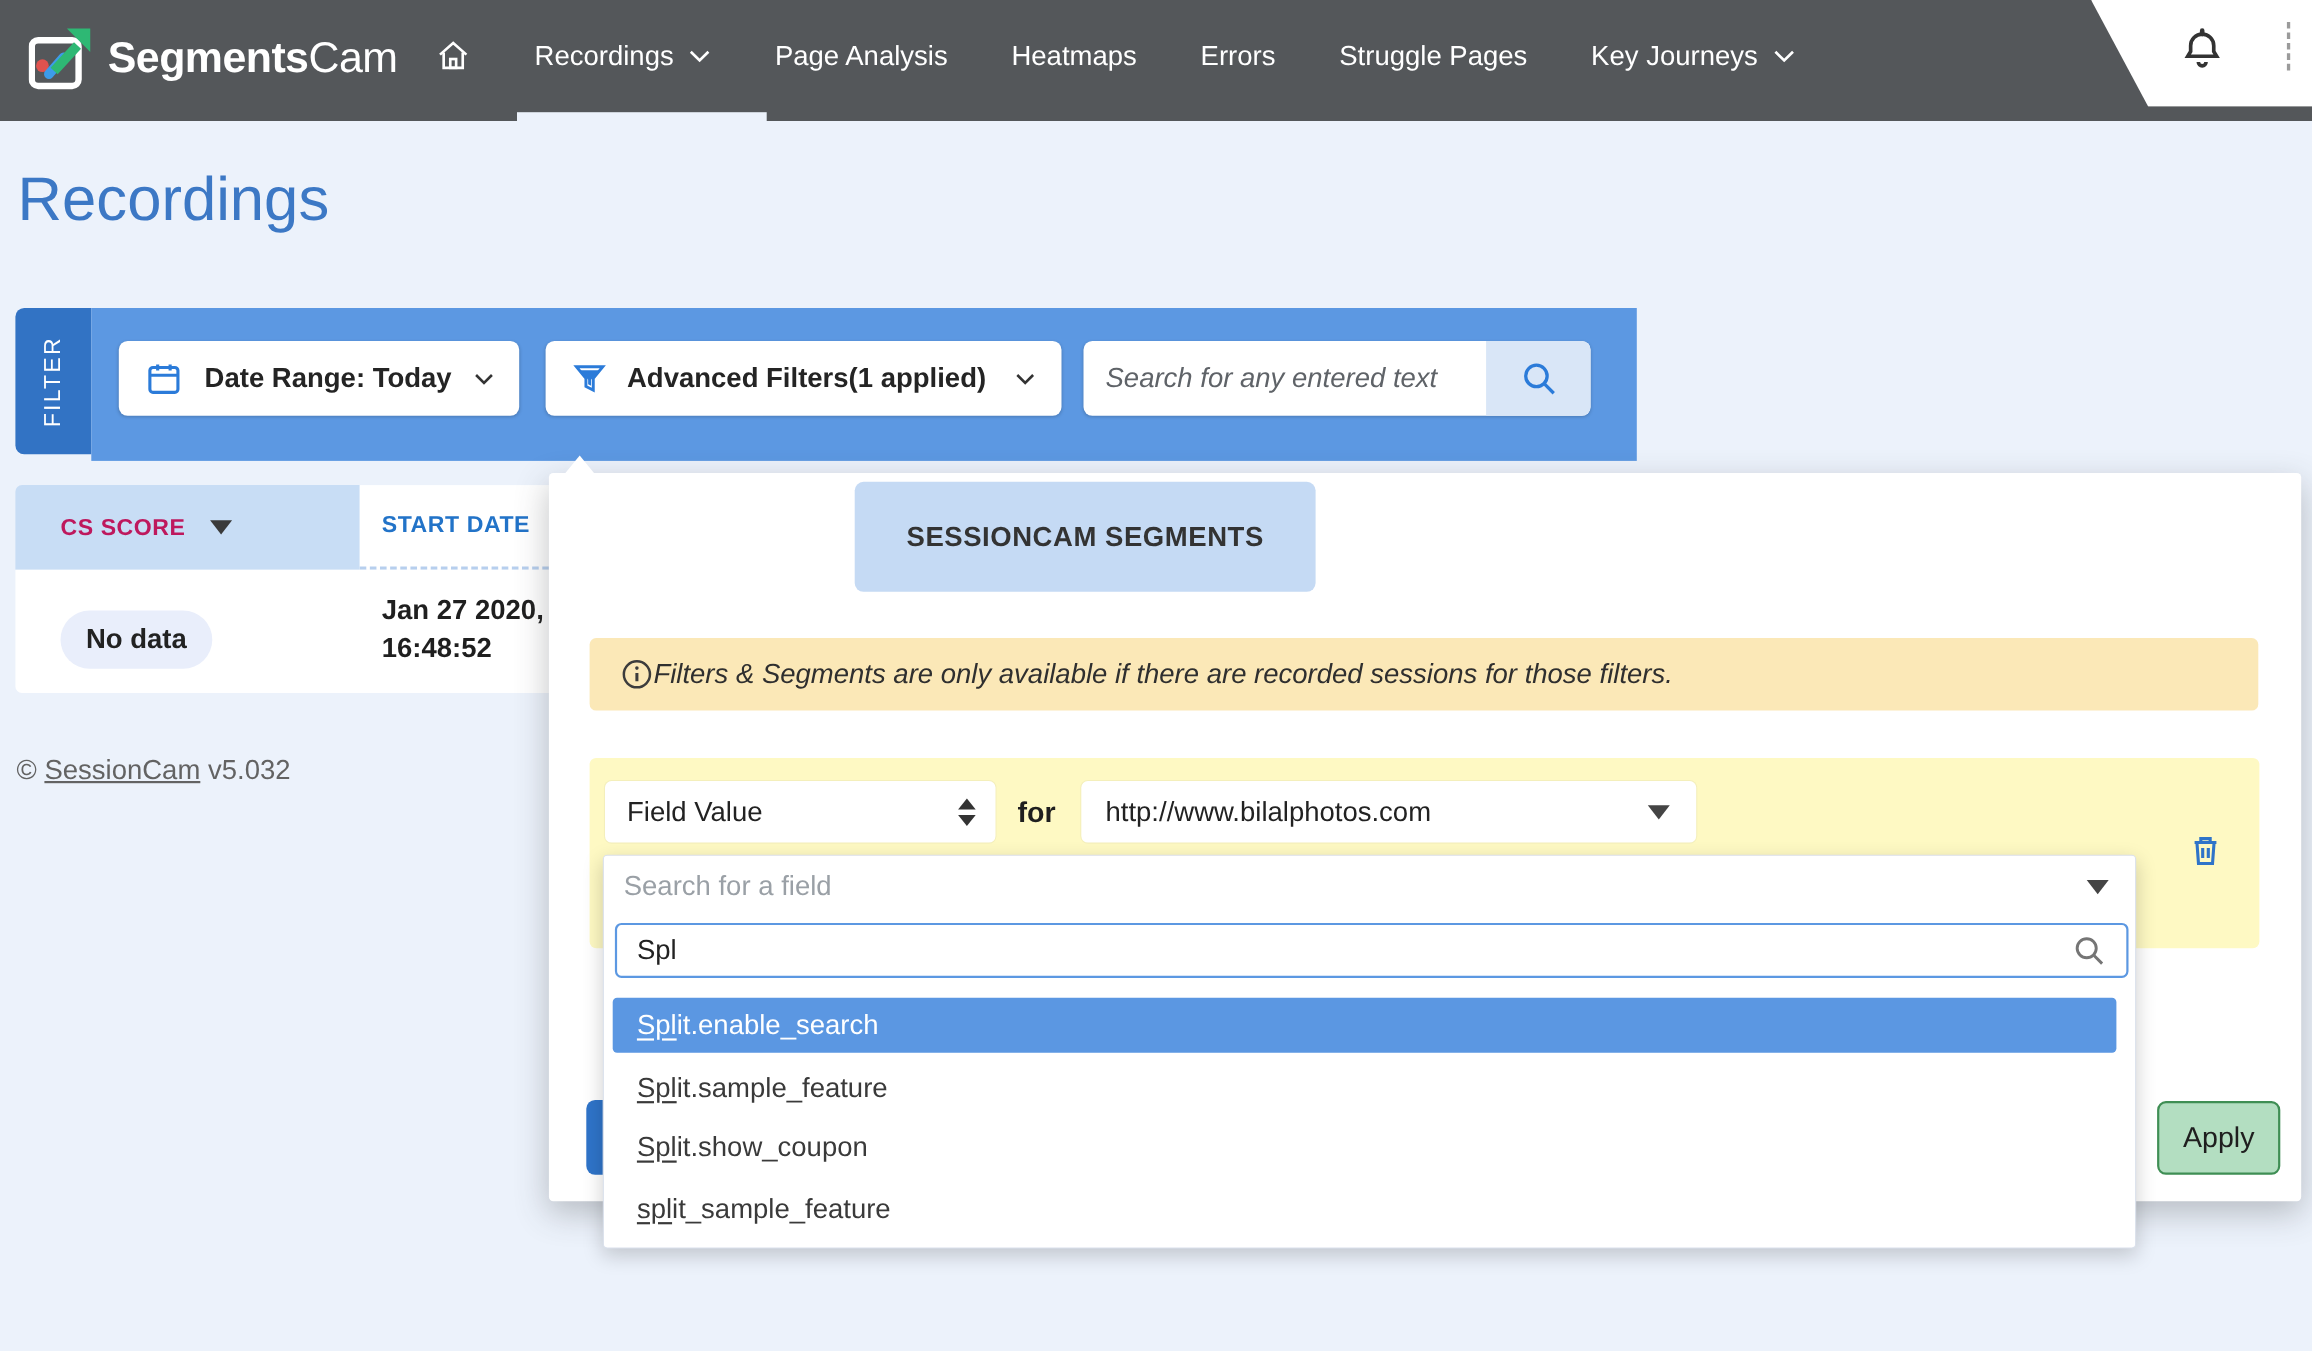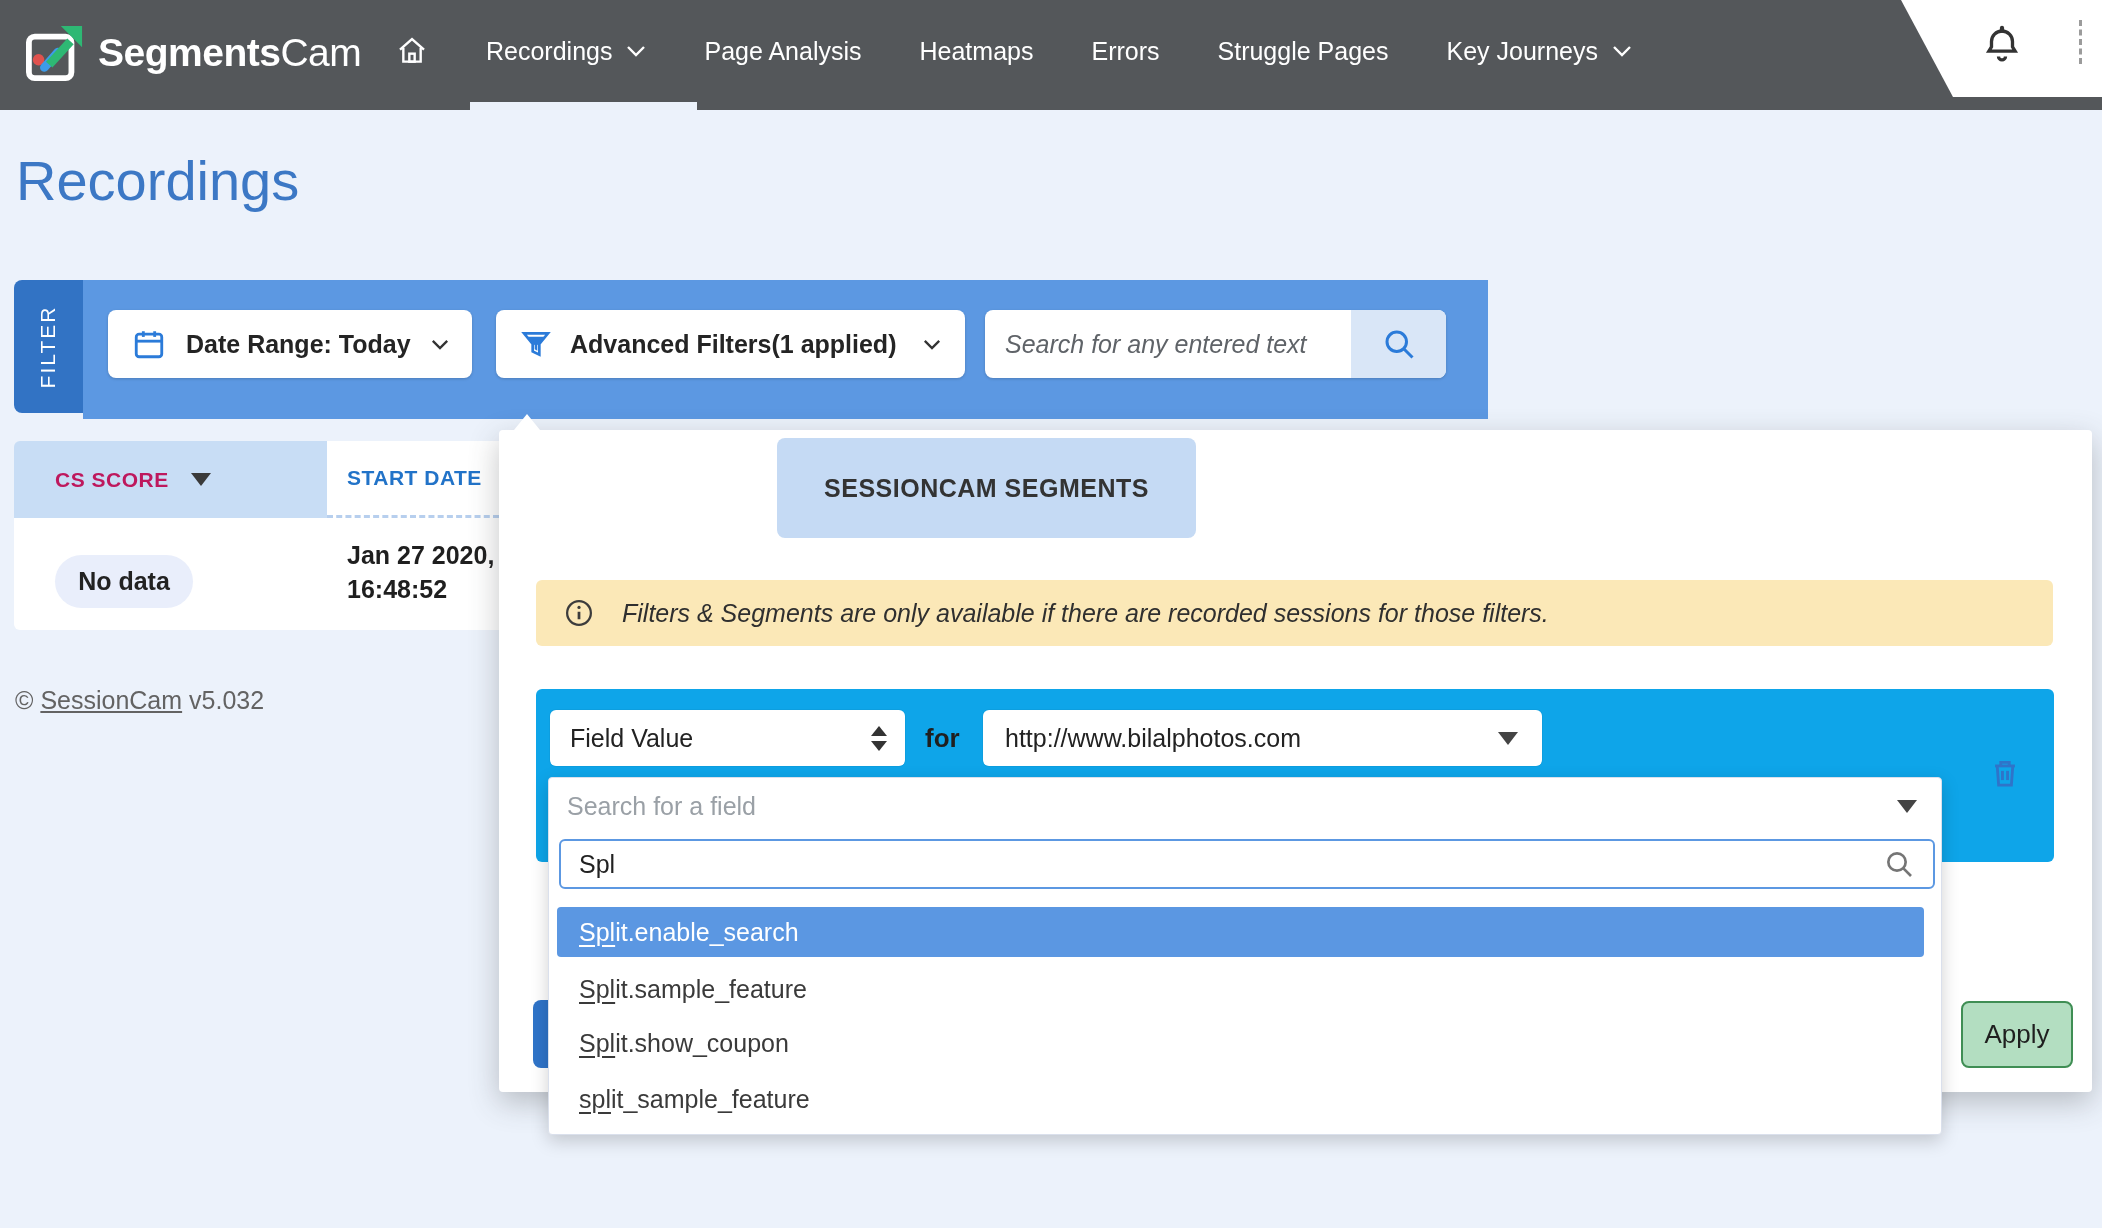--- a/index.html
+++ b/index.html
@@ -62,23 +62,23 @@
   .panel { position:absolute; left:499px; top:430px; width:1593px; height:662px; background:#fff;
            border-radius:4px; box-shadow:0 10px 30px rgba(60,64,67,.3); z-index:20; }
   .panel-notch { position:absolute; left:15px; top:-16px; width:0; height:0;
                  border-left:13px solid transparent; border-right:13px solid transparent; border-bottom:16px solid #fff; }
   .tab-add { position:absolute; left:61px; top:8px; height:100px; display:flex; align-items:center;
              font-size:25px; font-weight:700; color:#3a3a3a; letter-spacing:0.5px; cursor:pointer; }
   .tab-seg { position:absolute; left:278px; top:8px; width:419px; height:100px; background:#C5DAF4; border-radius:8px;
              display:flex; align-items:center; justify-content:center; font-size:25px; font-weight:700; color:#333;
              letter-spacing:0.5px; cursor:pointer; }
   .banner { position:absolute; left:37px; top:150px; width:1517px; height:66px; background:#FBE8B7; border-radius:6px;
-            display:flex; align-items:center; padding-left:28px; gap:28px; }
+            display:flex; align-items:center; padding-left:28px; }
   .banner .msg { font-size:25px; font-style:italic; color:#2f2f2f; }
-  .cond-row { position:absolute; left:37px; top:259px; width:1518px; height:173px; background:#0ea5e9; border-radius:6px; }
+  .cond-row { position:absolute; left:37px; top:259px; width:1518px; height:173px; background:#fef9c3; border-radius:6px; }
   .sel { position:absolute; top:21px; height:56px; background:#fff; border-radius:6px; display:flex; align-items:center;
          font-size:25px; color:#222; cursor:pointer; box-shadow:0 0 0 1px rgba(0,0,0,.04); }
   .sel-field { left:14px; width:355px; padding:0 18px 0 20px; }
   .sel-site  { left:447px; width:559px; padding:0 24px 0 22px; }
   .spinner { margin-left:auto; display:flex; flex-direction:column; gap:5px; align-items:center; }
   .tri-up-s { width:0; height:0; border-left:8px solid transparent; border-right:8px solid transparent; border-bottom:10px solid #333; }
   .tri-dn-s { width:0; height:0; border-left:8px solid transparent; border-right:8px solid transparent; border-top:10px solid #333; }
   .tri-dn-m { width:0; height:0; border-left:10px solid transparent; border-right:10px solid transparent; border-top:13px solid #444; margin-left:auto; }
   .for-lbl { position:absolute; left:389px; top:21px; height:56px; display:flex; align-items:center;
              font-size:26px; font-weight:600; color:#1f1f1f; }

